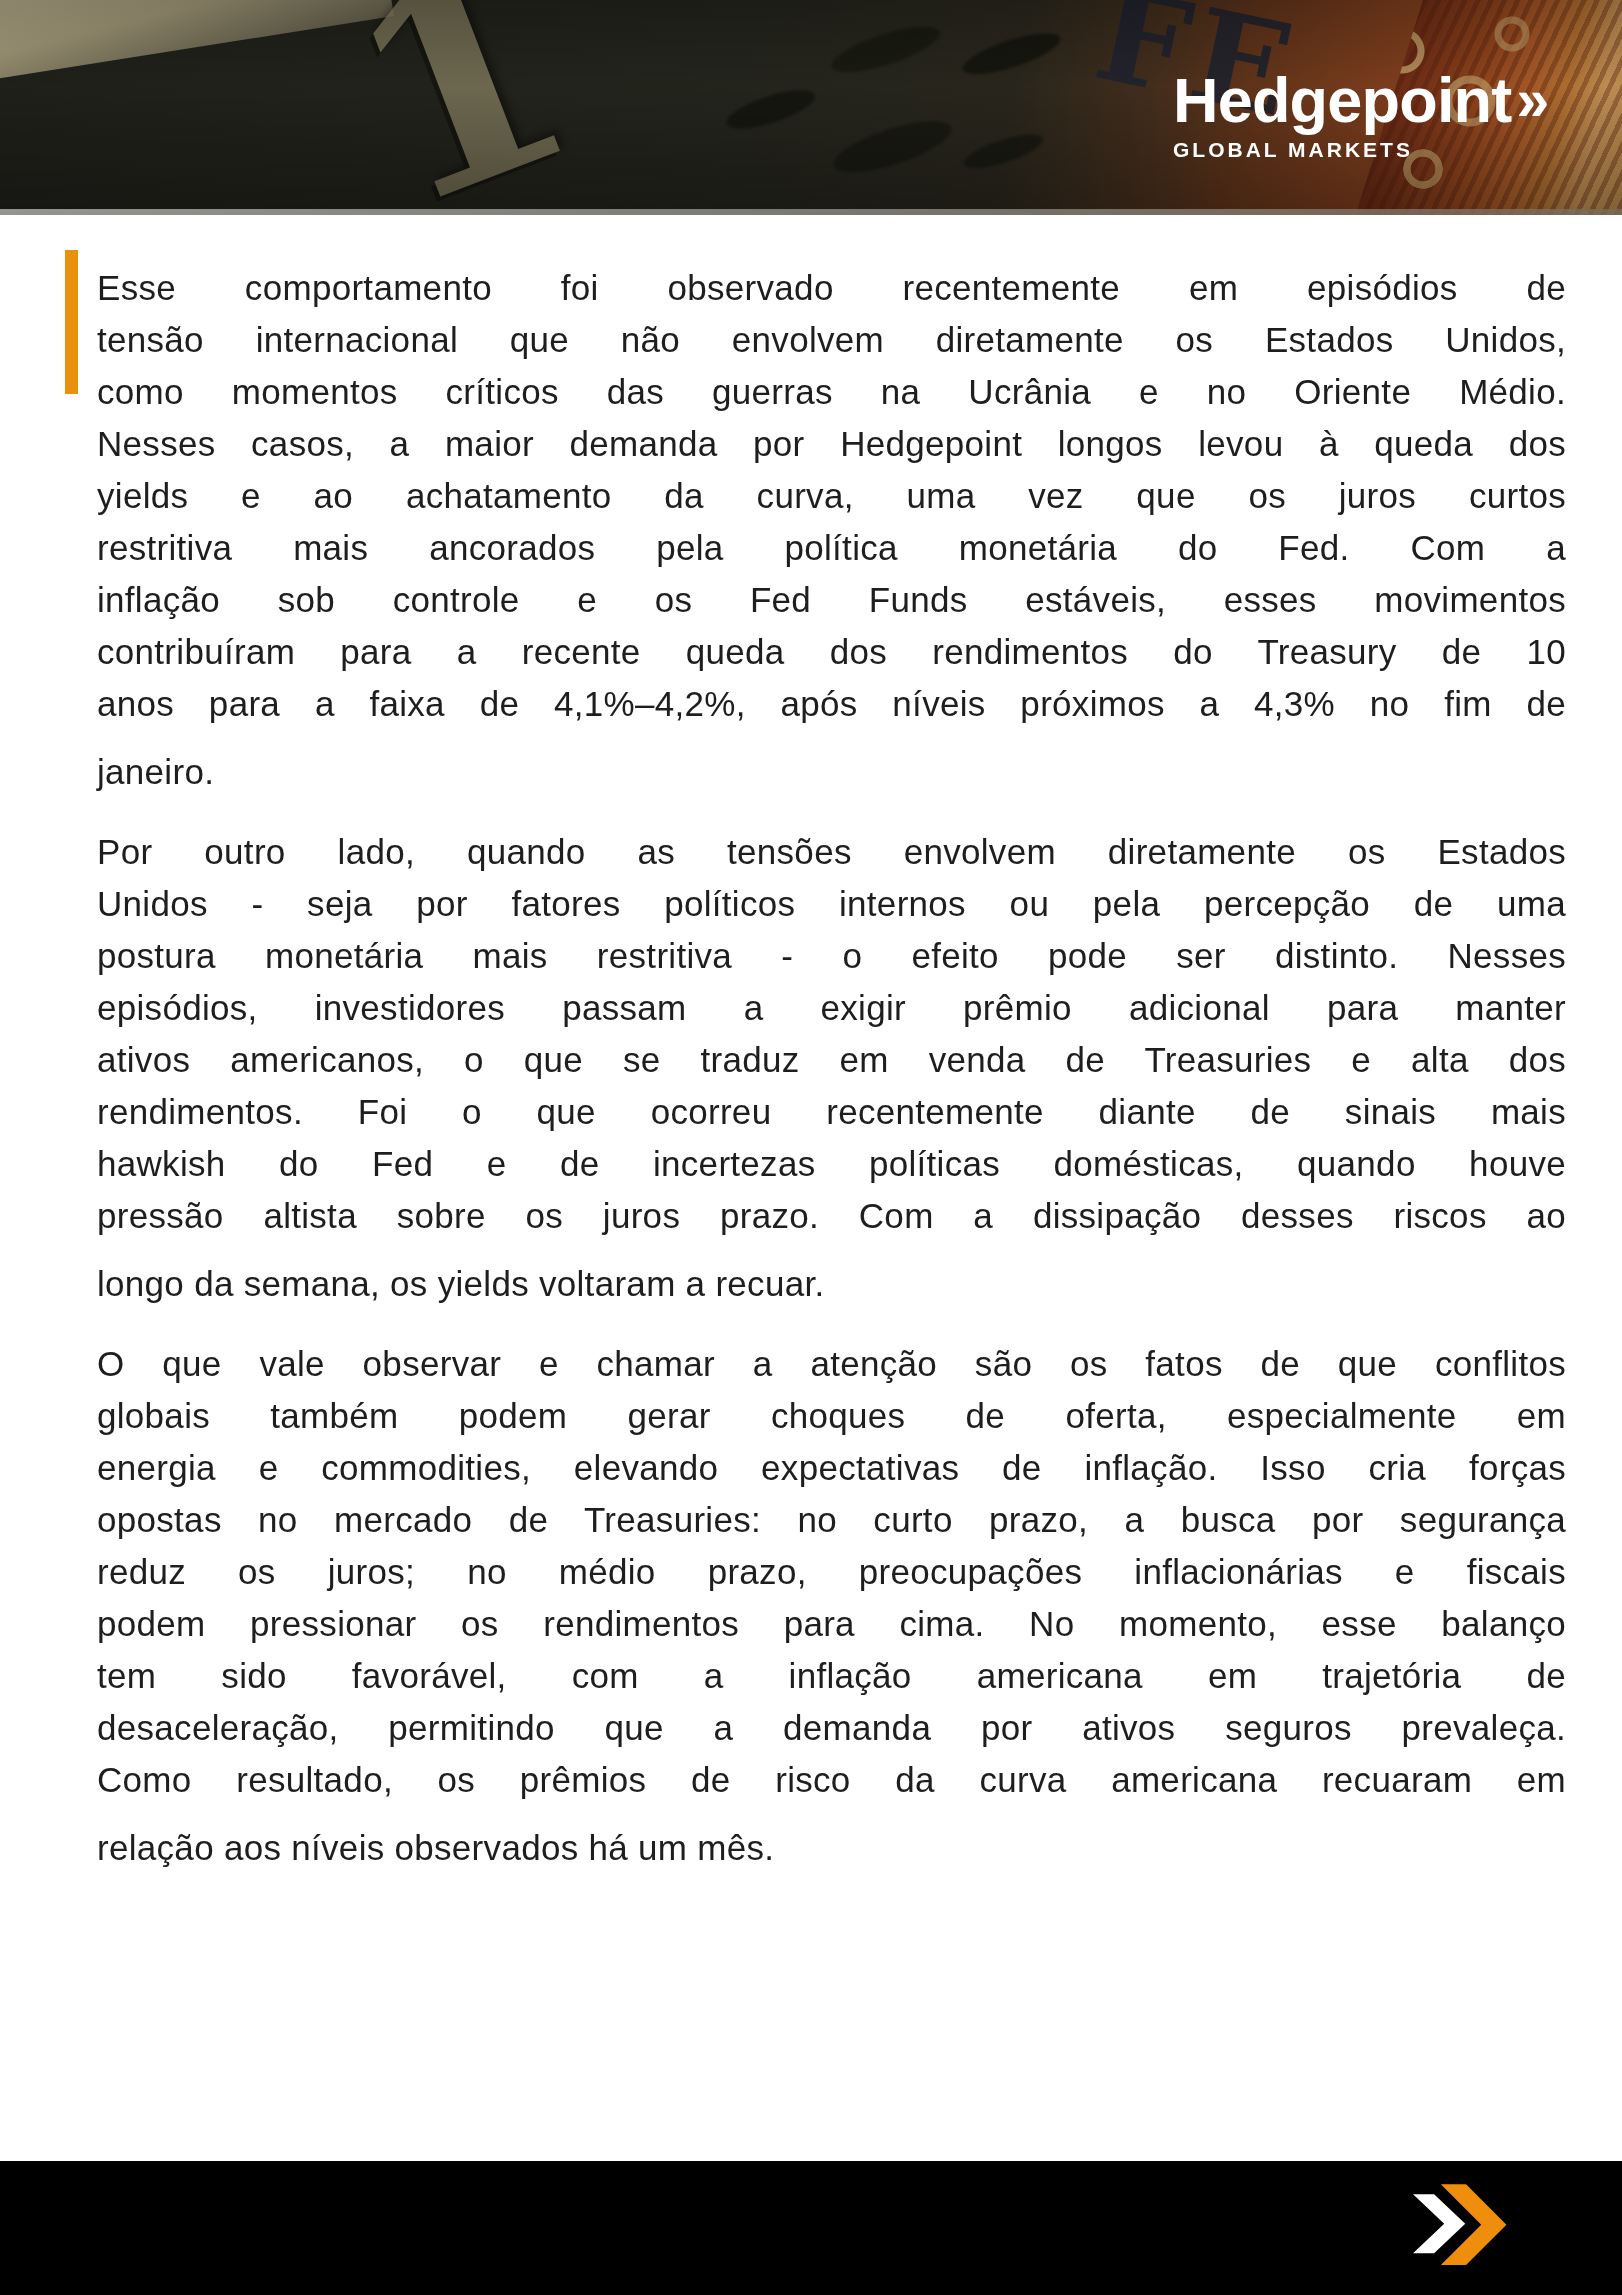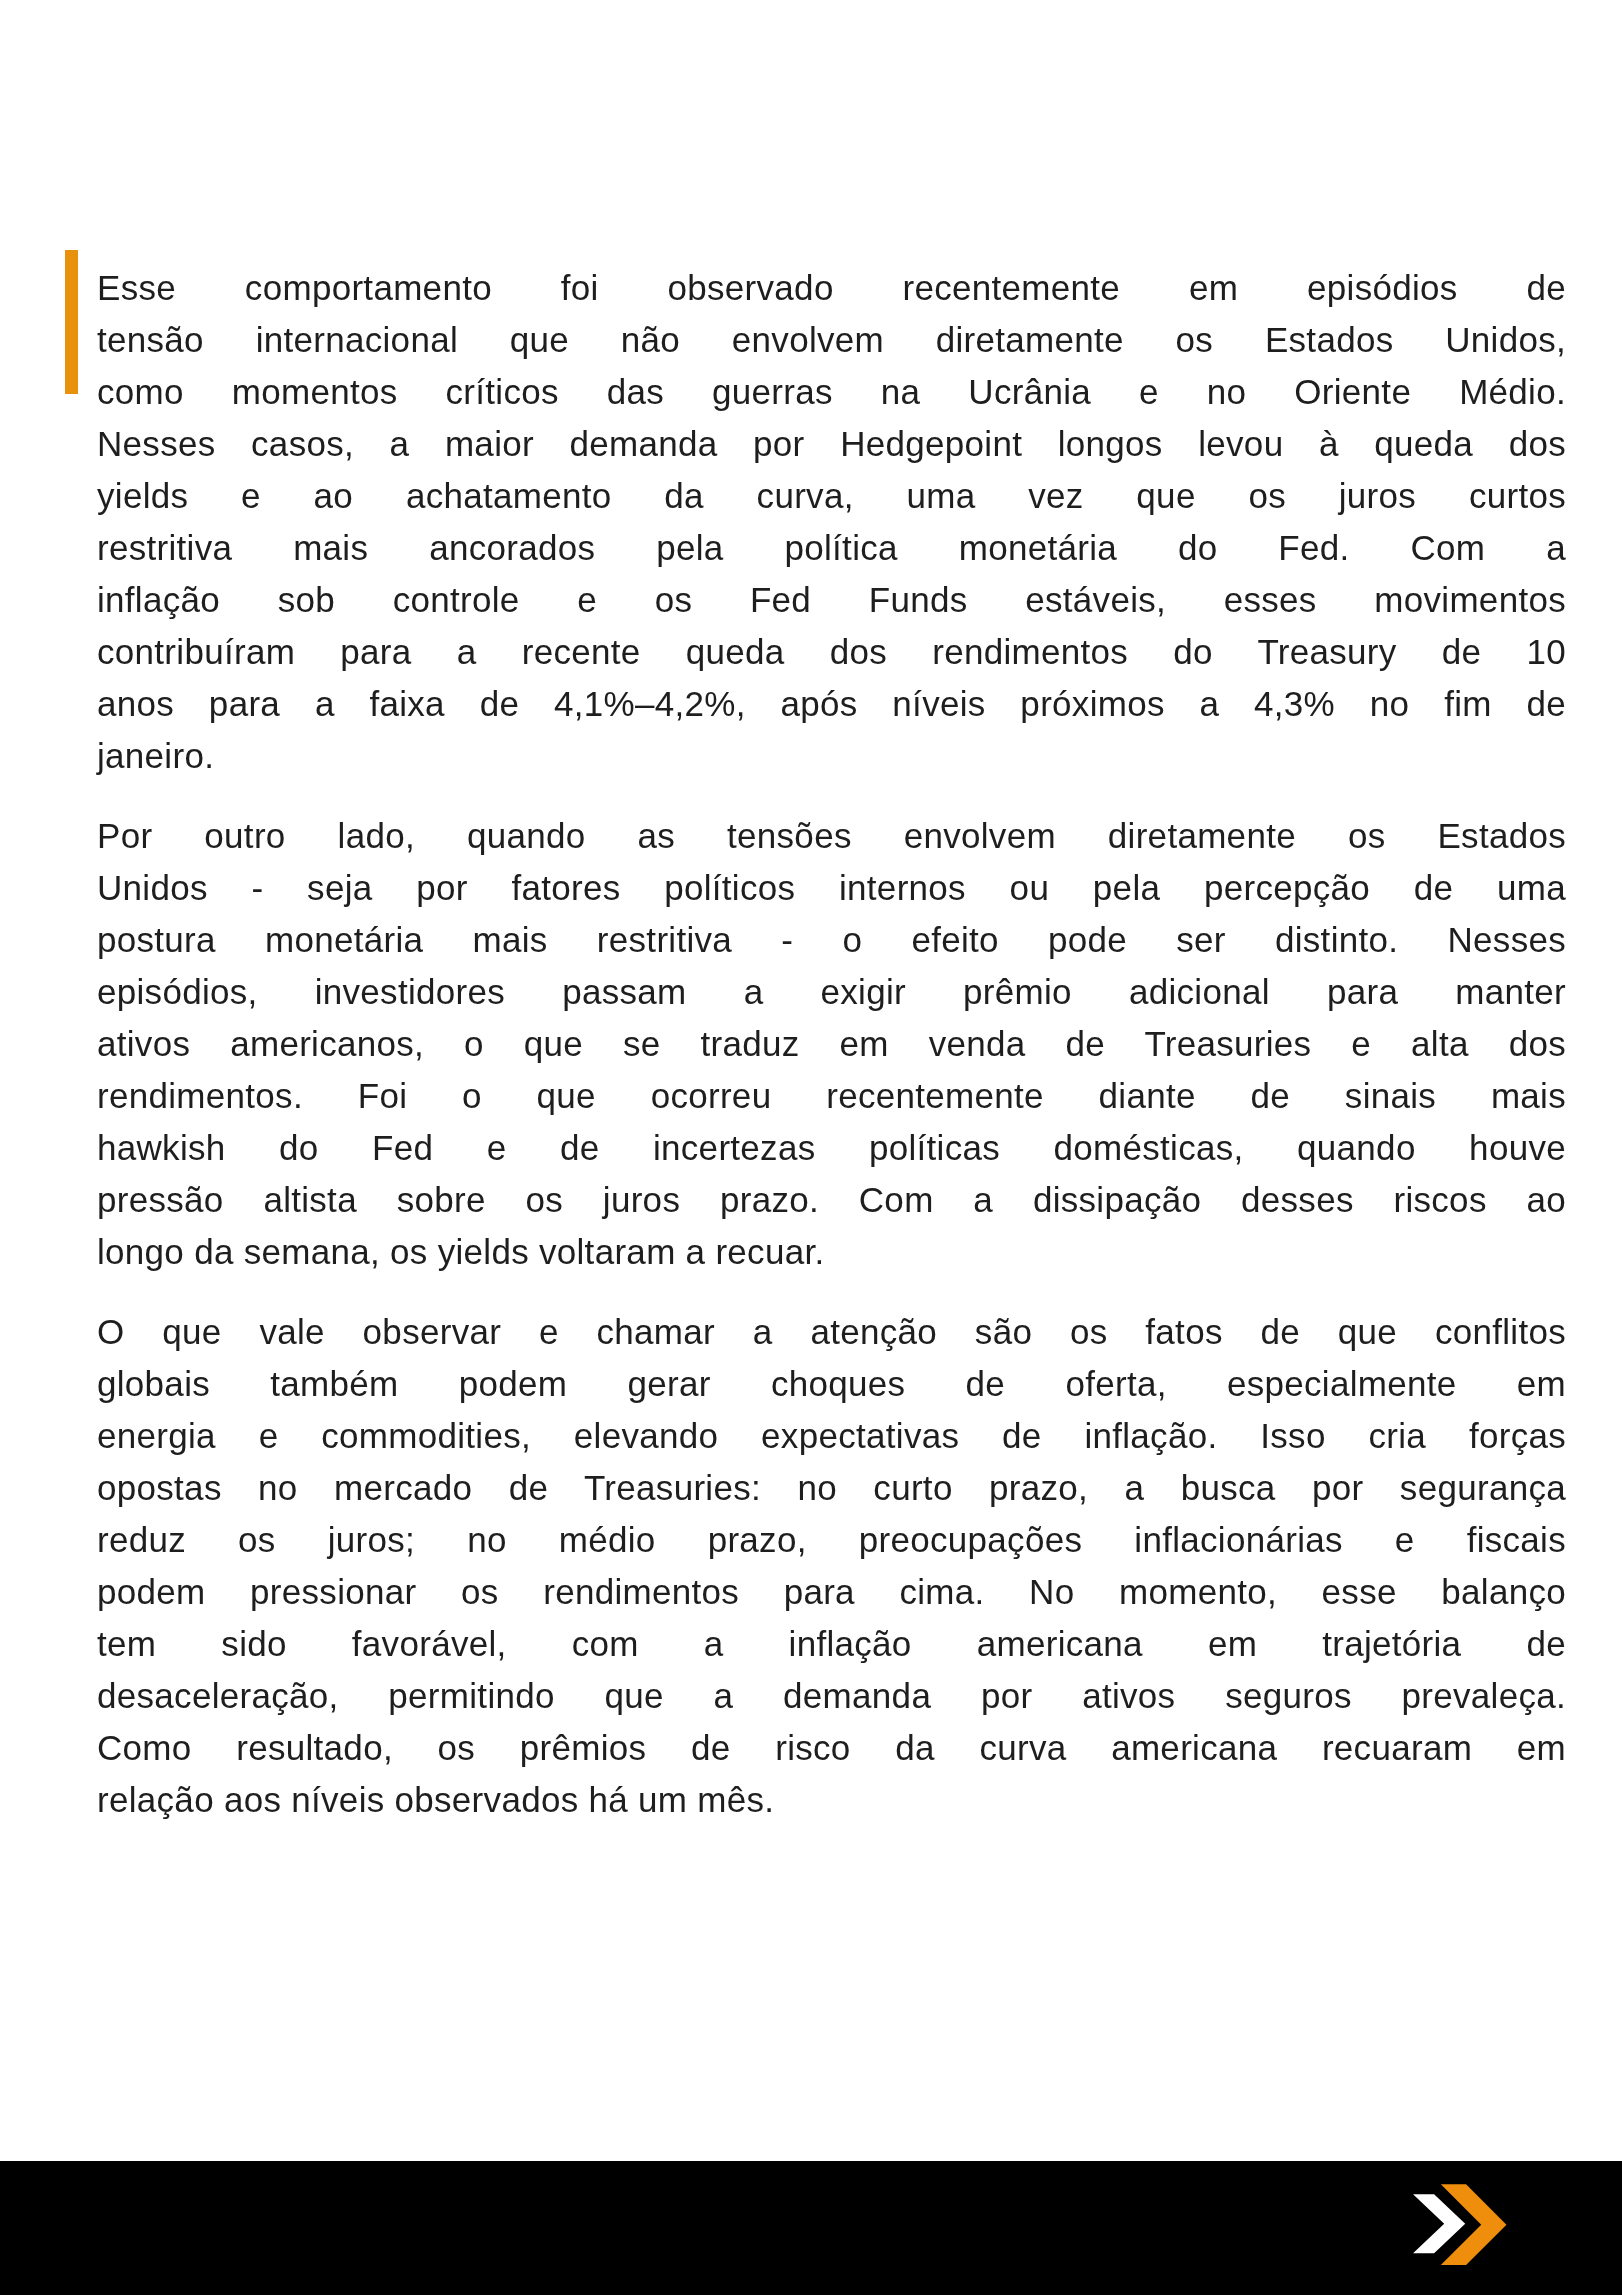--- a/index.html
+++ b/index.html
@@ -74,39 +74,58 @@
   .logo .brand-mark{ font-weight:bold; margin-left:5px; font-size:59px; }
   .logo .subtitle{
     margin-top:6.8px; font-size:21px; font-weight:bold; letter-spacing:3px; line-height:21px;
   }
 
   
   .content{ position:absolute; top:215px; left:0; width:1622px; }
   .paragraphs{ padding:47px 56px 0 97px; }
   .para{ margin:0 0 28px 0; color:#1e1e1e; font-size:35px; letter-spacing:0.3px; }
   .line{ line-height:52px; height:52px; text-align:justify; text-align-last:justify; }
-  .line.last{ text-align-last:left; }
+  .line.last{ text-align-last:left;margin-top:16px; }
 
   .accent-bar{
     position:absolute; left:65px; top:250px; width:12.7px; height:144px;
     background:#E8910D;
   }
 
   
   .footer{
     position:absolute; left:0; top:2161px; width:1622px; height:134px;
     background:#000000;
   }
   .footer-chevrons{ position:absolute; left:1408px; top:23px; }
 </style>
 </head>
 <body>
 
 <div class="page">
 
+  <div class="header">
+    <div class="bill-strip"></div>
+    <div class="bill-one">1</div>
+    <div class="leafage"></div>
+    <div class="bill-letters">FE</div>
+    <div class="banknote">
+      <div class="motifs"></div>
+    </div>
+    <div class="header-vignette"></div>
+    <div class="header-bottom-strip"></div>
+
+    <div class="logo">
+      <div class="brand">
+        <span>Hedgepoint</span>
+          <span class="brand-mark">»</span>
+      </div>
+      <div class="subtitle">GLOBAL MARKETS</div>
+    </div>
+  </div>
 
   <div class="accent-bar"></div>
 
   <div class="content">
     <div class="paragraphs">
         <div class="para">
           <div class="line">Esse comportamento foi observado recentemente em episódios de</div>
           <div class="line">tensão internacional que não envolvem diretamente os Estados Unidos,</div>
           <div class="line">como momentos críticos das guerras na Ucrânia e no Oriente Médio.</div>
           <div class="line">Nesses casos, a maior demanda por Hedgepoint longos levou à queda dos</div>

